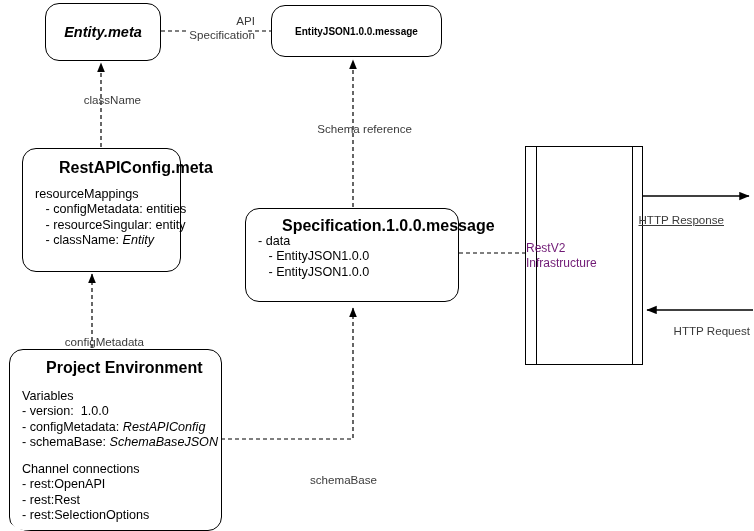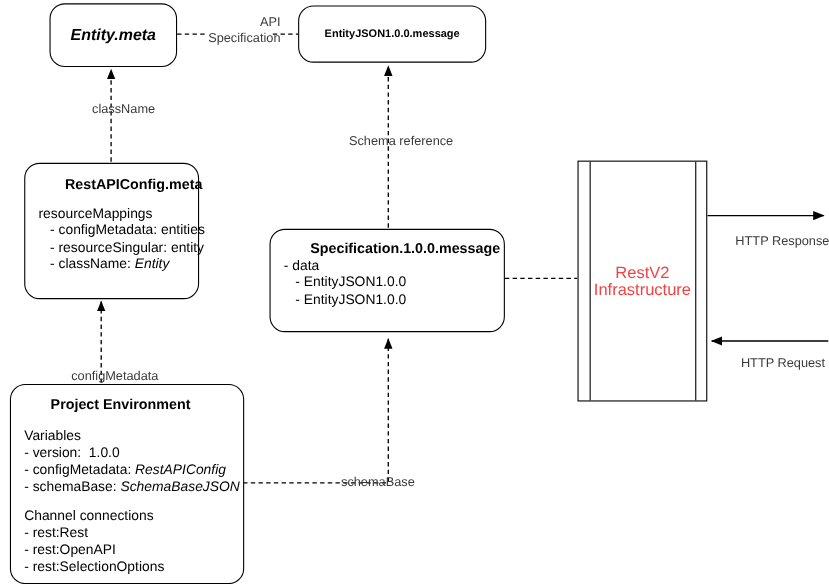--- a/index.html
+++ b/index.html
@@ -1,41 +1,41 @@
 <!DOCTYPE html>
 <html><head>
 <meta charset="utf-8">
 <style>
   html,body{margin:0;padding:0;background:#ffffff;}
   body{width:754px;height:531px;font-family:"Liberation Sans",sans-serif;color:#000;}
-  #canvas{position:relative;width:754px;height:531px;overflow:hidden;background:#fff;}
+  #canvas{position:relative;width:754px;height:531px;overflow:hidden;background:#fff;border-radius:31px;}
   svg.edges{position:absolute;left:0;top:0;width:754px;height:531px;pointer-events:none;}
 
   .node{position:absolute;box-sizing:border-box;background:#ffffff;border:1.3px solid #000;}
   .rounded{border-radius:14px;}
 
   .title-center{display:flex;align-items:center;justify-content:center;height:100%;
                 font-size:14.5px;}
   .italic{font-style:italic;font-weight:bold;}
   .bold{font-weight:bold;}
 
   .box-body{padding:11px 12px 8px 12px;font-size:12.6px;line-height:15.5px;}
-  .box-head{font-weight:bold;font-size:13px;margin-bottom:2px;padding-left:24px;}
+  .box-head{font-weight:bold;font-size:16px;margin-bottom:2px;padding-left:24px;}
   .box-head.tight{margin-bottom:0px;}
   .ln{white-space:pre;}
   .ital{font-style:italic;}
 
   .lib{position:absolute;box-sizing:border-box;background:#fff;border:1.4px solid #000;}
   .lib .bar{position:absolute;top:0;bottom:0;width:0;border-left:1.4px solid #000;}
   .lib .lbl{position:absolute;left:0;right:0;top:50%;transform:translateY(-50%);
-            text-align:center;font-size:15px;line-height:15px;color:#ef4444;}
+            font-size:12px;line-height:15px;color:#701a75;}
 
   .edge-label{position:absolute;font-size:11.6px;line-height:13.5px;color:#3a3a3a;
               text-align:right;white-space:pre;background:transparent;}
-  .edge-label.left{text-align:left;}
+  .edge-label.left{text-align:left;margin-top:41px;}
 </style>
 </head>
 <body>
 
 <div id="canvas">
 
   <svg class="edges" viewBox="0 0 754 531">
     <defs>
       <marker id="arrowhead" markerWidth="9" markerHeight="9" refX="7.5" refY="3.2" orient="auto" markerUnits="strokeWidth">
         <path d="M0,0 L8,3.2 L0,6.4 z" fill="#000"></path>
@@ -99,22 +99,22 @@
   <div class="node rounded" style="left:9px;top:349px;width:213px;height:182px;">
     <div class="box-body" style="padding-top:10px;">
       <div class="box-head">Project Environment</div>
       <div style="height:11px"></div>
       <div class="ln">Variables</div>
       <div class="ln">- version:  1.0.0</div>
       <div class="ln"><span>- configMetadata: </span><span class="ital">RestAPIConfig</span></div>
       <div class="ln"><span>- schemaBase: </span><span class="ital">SchemaBaseJSON</span></div>
       <div style="height:11px"></div>
       <div class="ln">Channel connections</div>
+      <div class="ln">- rest:OpenAPI</div>
       <div class="ln">- rest:Rest</div>
-      <div class="ln">- rest:OpenAPI</div>
       <div class="ln">- rest:SelectionOptions</div>
     </div>
   </div>
 
   <div class="lib" style="left:525px;top:146px;width:118px;height:219px;">
     <div class="bar" style="left:10px;"></div>
     <div class="bar" style="left:106px;"></div>
     <div class="lbl">
       <div>RestV2</div>
       <div>Infrastructure</div>
@@ -125,17 +125,17 @@
 Specification</div>
 
   <div class="edge-label" style="left:61px;top:93px;width:80px;">className</div>
 
   <div class="edge-label" style="left:294px;top:122px;width:118px;">Schema reference</div>
 
   <div class="edge-label" style="left:40px;top:307px;width:104px;margin-top:28px;">configMetadata</div>
 
   <div class="edge-label left" style="left:310px;top:432px;width:90px;">schemaBase</div>
 
-  <div class="edge-label" style="left:658px;top:213px;width:96px;">HTTP Response</div>
+  <div class="edge-label" style="left:628px;top:213px;width:96px;text-decoration:underline;">HTTP Response</div>
 
   <div class="edge-label" style="left:658px;top:324px;width:92px;">HTTP Request</div>
 
 </div>
 
 </body></html>

